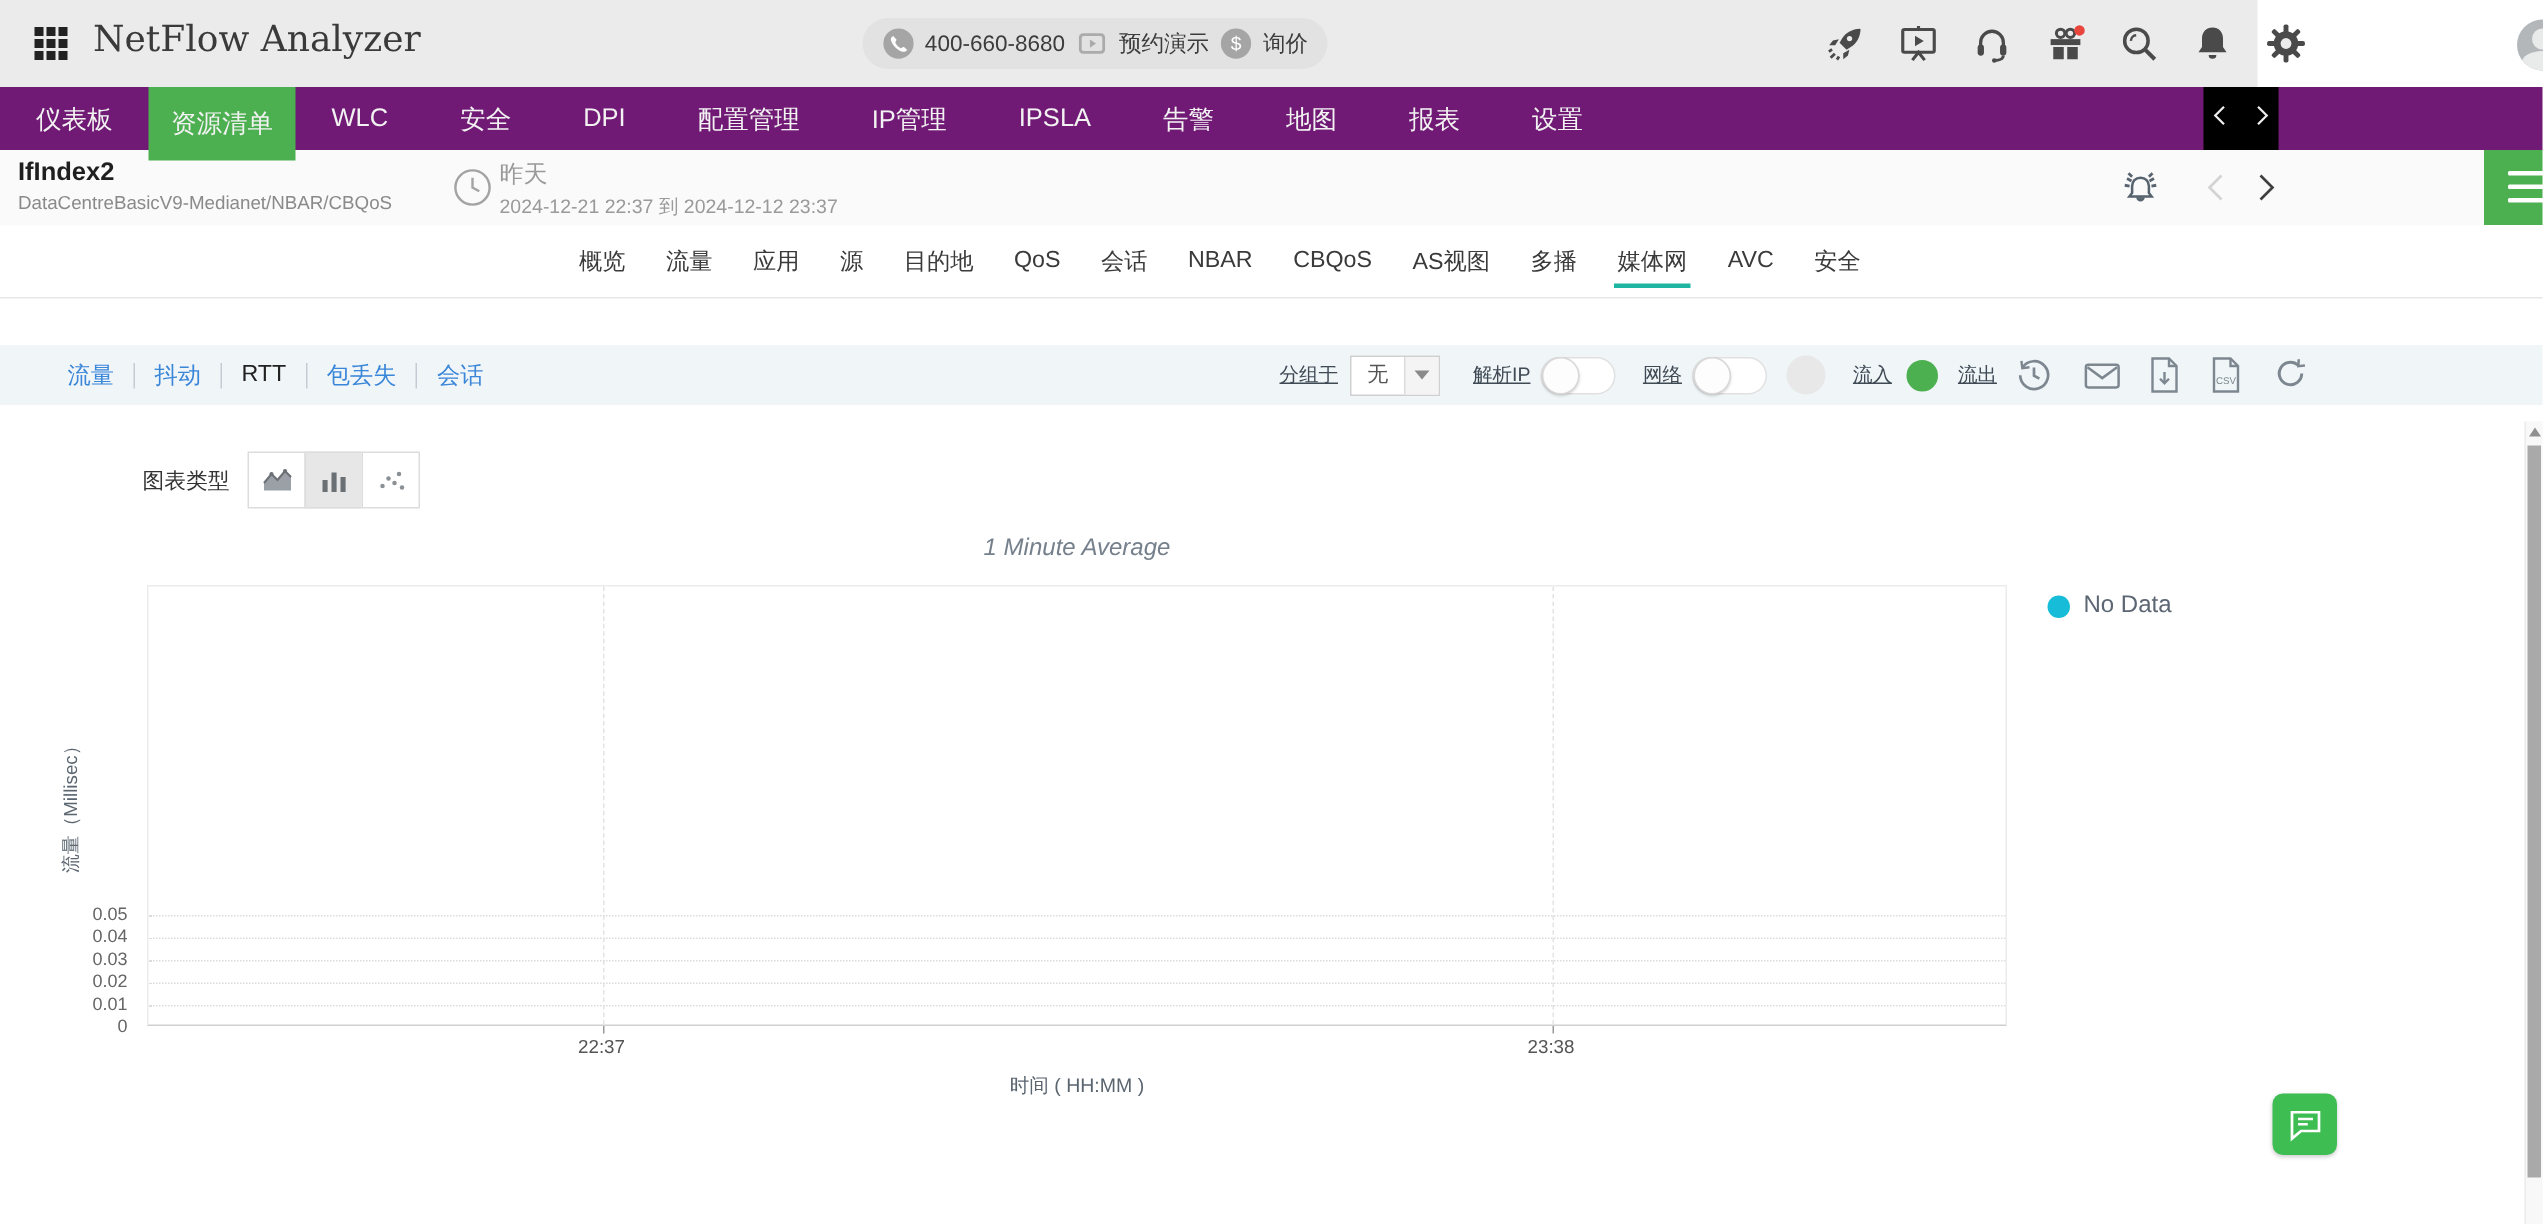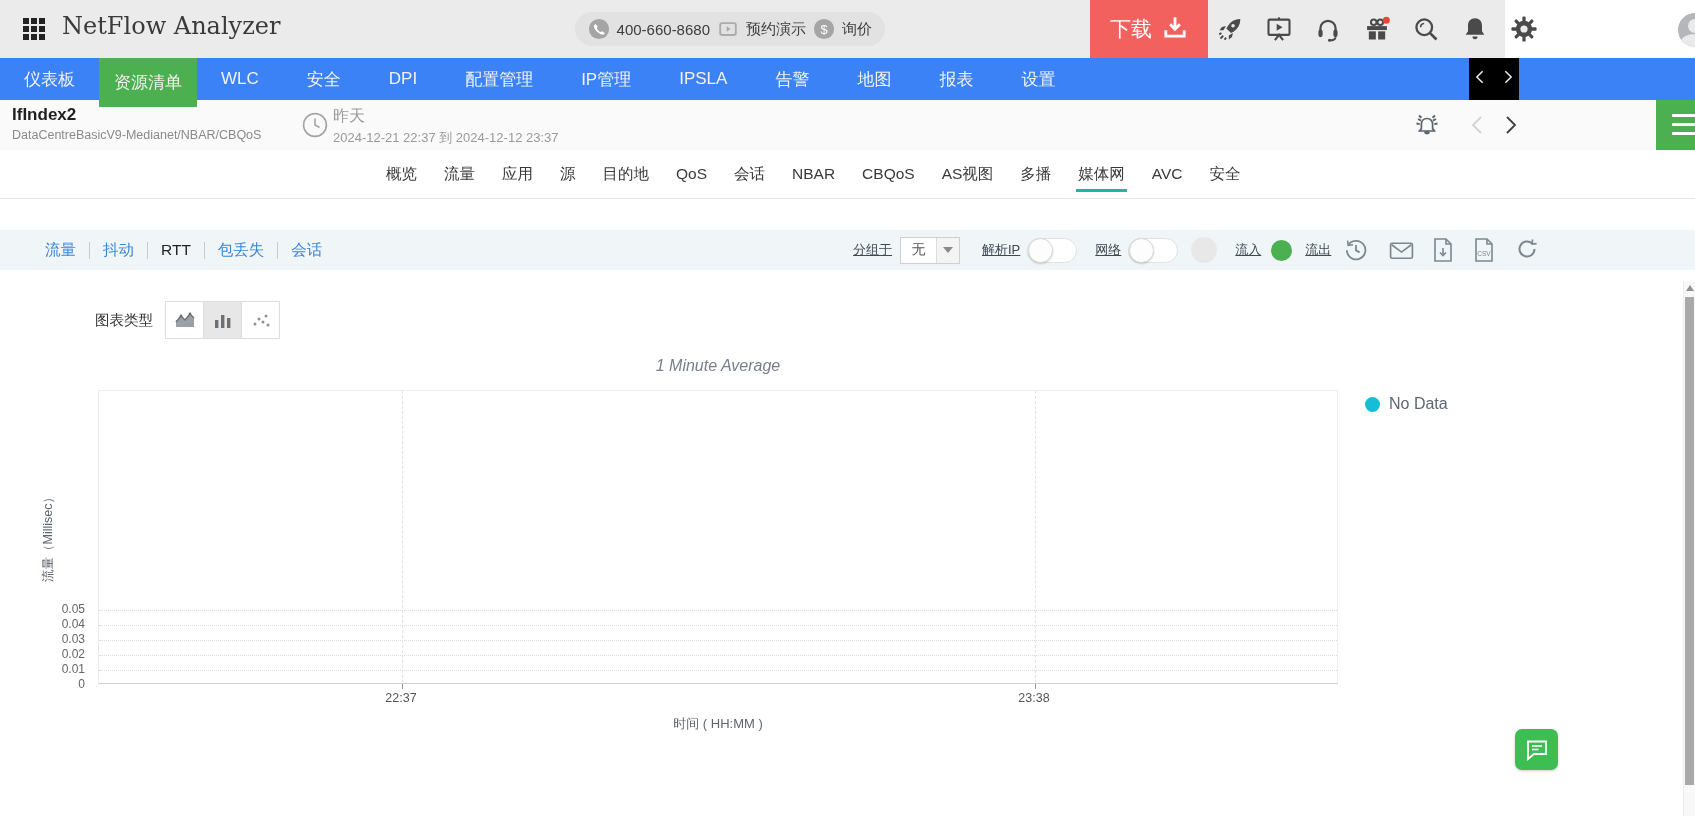--- a/index.html
+++ b/index.html
@@ -12,21 +12,21 @@
     display:flex;align-items:center;gap:7px;padding:0 13px;font-size:15px;color:#3c3c3c;white-space:nowrap;}
   .pill-ico{width:22px;height:22px;display:inline-block;}
   .download-btn{position:absolute;left:1090px;top:0;width:118px;height:58px;background:#f2615e;color:#fff;
     display:flex;align-items:center;justify-content:center;gap:10px;font-size:21px;cursor:pointer;}
   .hdr-icons{position:absolute;left:1216px;top:0;height:58px;display:flex;align-items:center;gap:21px;}
   .hdr-ico{width:28px;height:28px;position:relative;cursor:pointer;}
   .avatar{position:absolute;left:1678px;top:13px;width:34px;height:34px;border-radius:50%;background:#b3b7ba;overflow:hidden;}
   .avatar:before{content:"";position:absolute;left:10px;top:6px;width:14px;height:14px;border-radius:50%;background:#e9eaea;}
   .avatar:after{content:"";position:absolute;left:3px;top:21px;width:28px;height:16px;border-radius:50%;background:#e9eaea;}
   
-  .nav{position:absolute;left:0;top:58px;width:1695px;height:42px;background:#3b82f6;display:flex;align-items:stretch;}
+  .nav{position:absolute;left:0;top:58px;width:1695px;height:42px;background:#701a75;display:flex;align-items:stretch;}
   .nav-item{display:flex;align-items:center;padding:0 24px;color:#f2f2f2;font-size:17px;font-weight:500;cursor:pointer;white-space:nowrap;}
   .nav-item.active{background:#4caf50;height:49px;padding:0 15px;position:relative;z-index:6;}
   .nav-arrows{position:absolute;left:1469px;top:58px;width:50px;height:42px;background:#000;
     display:flex;align-items:center;justify-content:center;gap:6px;z-index:5;}
   
   .subheader{position:absolute;left:0;top:100px;width:1695px;height:50px;background:#fafafa;}
   .res-title{position:absolute;left:12px;top:5px;font-size:17px;font-weight:bold;color:#1f1f1f;}
   .res-subtitle{position:absolute;left:12px;top:28px;font-size:12.5px;color:#8a8a8a;}
   .clock-ico{position:absolute;left:302px;top:12px;width:26px;height:26px;}
   .time-label{position:absolute;left:333px;top:6px;font-size:16px;color:#9a9a9a;}
@@ -126,30 +126,20 @@
     <span>预约演示</span>
     <span class="pill-ico">
       <svg width="22" height="22" viewBox="0 0 24 24">
           <circle cx="12" cy="12" r="11" fill="#a5a5a5"></circle>
       <text x="12" y="17" text-anchor="middle" font-size="14" font-family="Liberation Sans,sans-serif" fill="#fff">$</text>
         </svg>
     </span>
     <span>询价</span>
   </div>
 
-  <div class="download-btn">
-    <span>下载</span>
-    <span>
-      <svg width="26" height="26" viewBox="0 0 24 24" fill="none" stroke="#fff" stroke-width="2.6">
-      <path d="M12 3v10"></path>
-          <path d="M7.5 9.5 12 14l4.5-4.5"></path>
-          <path d="M3.5 15v5.5h17V15"></path>
-        </svg>
-    </span>
-  </div>
 
   <div class="hdr-icons">
     <span class="hdr-ico">
       <svg width="28" height="28" viewBox="0 0 24 24">
           <g fill="#4a4a4a">
       <path d="M20.5 3.5c-4.5.3-7.8 2-10 5.4l-1.6 2.6 4 4 2.6-1.6c3.4-2.2 5.1-5.5 5.4-10z"></path>
       <path d="M8.5 9.5l-3.4.8L3 13h3.4z"></path>
             <path d="M14.5 15.5l-.8 3.4L11 21v-3.4z"></path>
           </g>
       <circle cx="14.6" cy="9.2" r="1.5" fill="#ebebeb"></circle>

